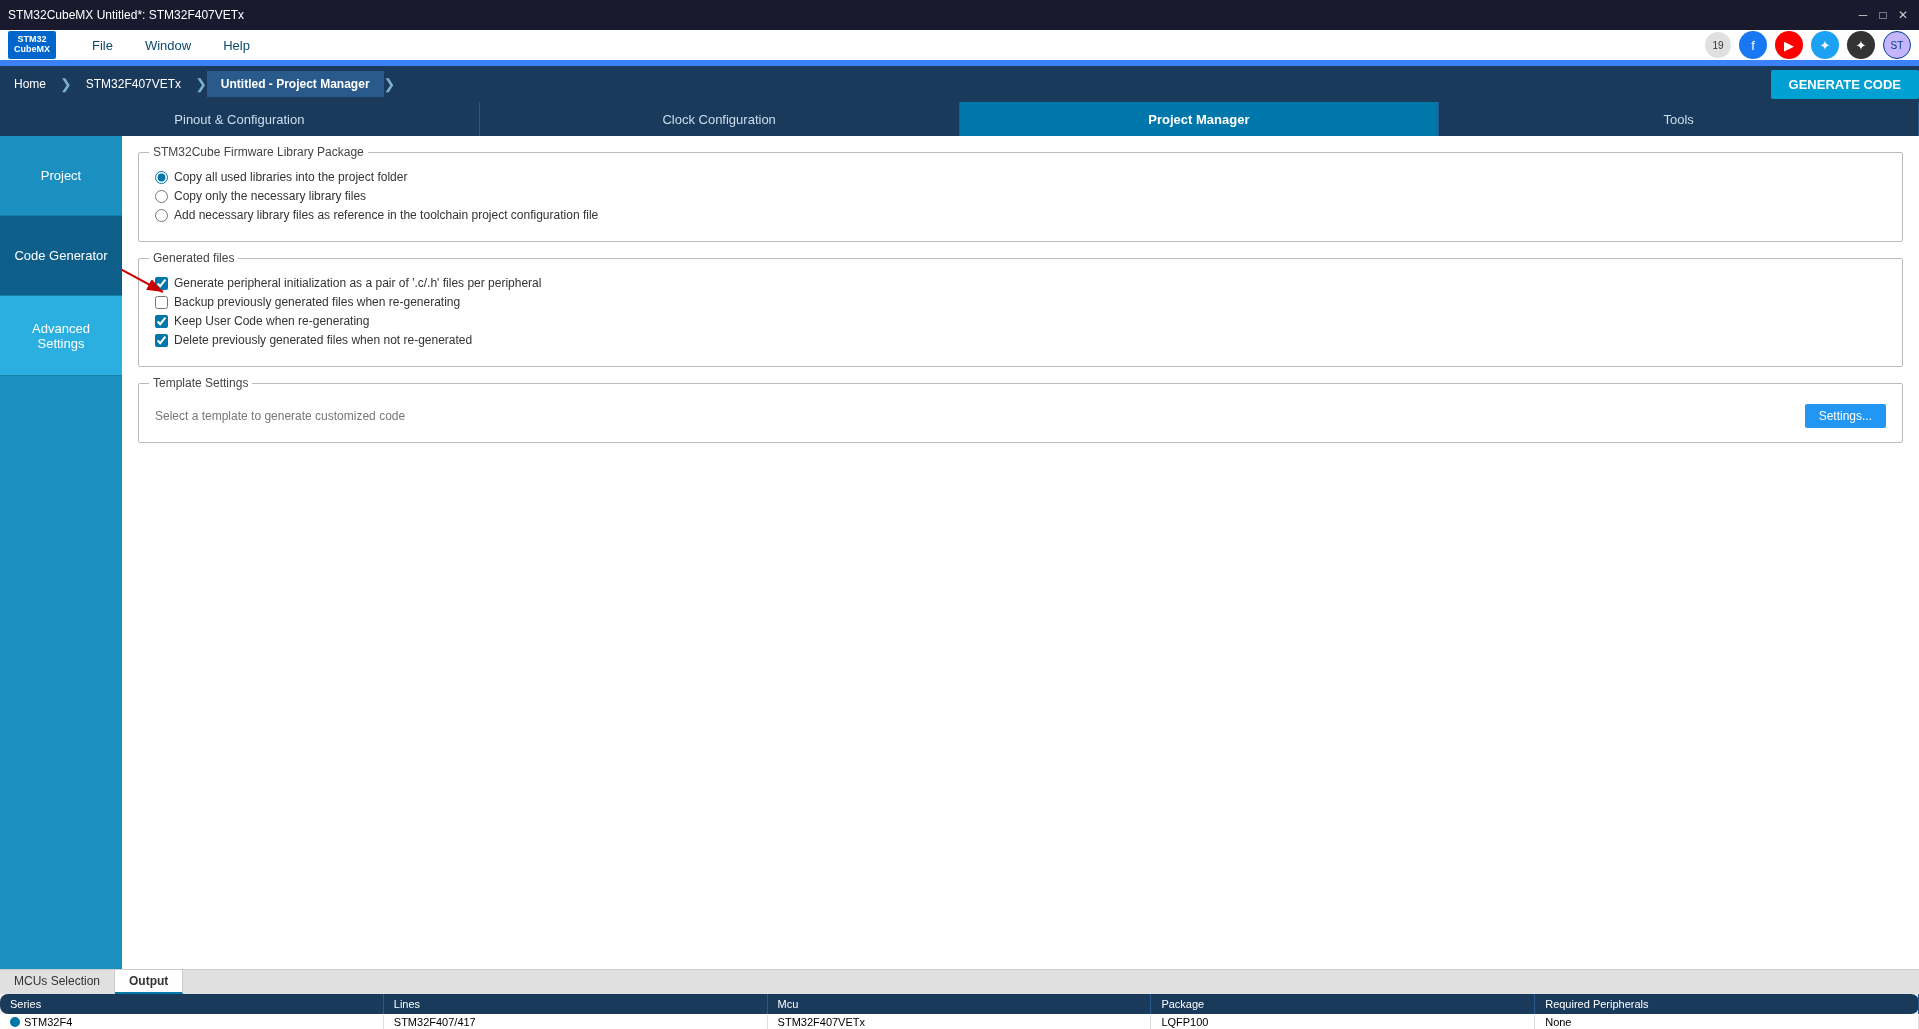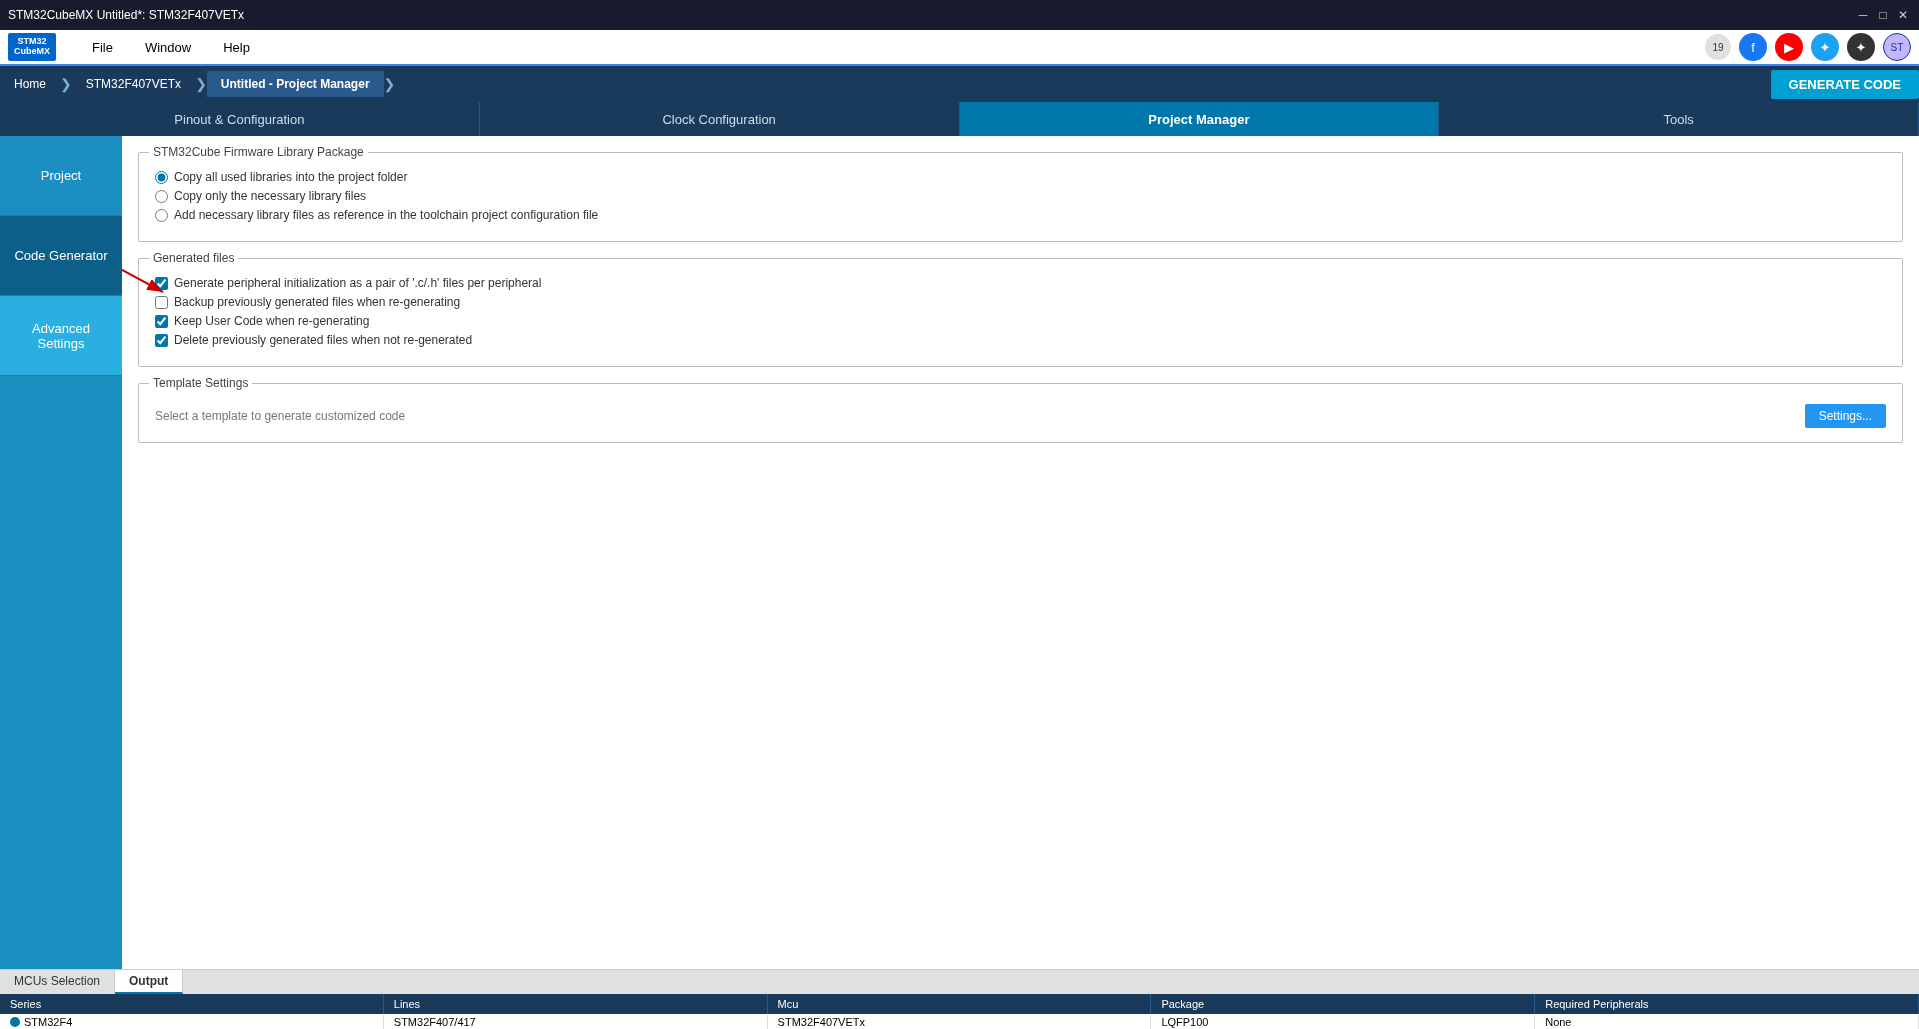--- a/index.html
+++ b/index.html
@@ -27,28 +27,28 @@
       font-size: 12px;
       display: flex; align-items: center; justify-content: center;
     }
 
     
     .menu-bar {
       background: #fff;
       height: 36px;
       display: flex;
       align-items: center;
-      border-bottom: 2px solid #3b82f6;
+      border-bottom: 6px solid #3b82f6;
       padding: 0 8px;
     }
     .logo-area { display: flex; align-items: center; gap: 4px; margin-right: 20px; }
     .logo-box { width: 48px; height: 28px; background: #0066cc; border-radius: 2px; display: flex; align-items: center; justify-content: center; }
     .logo-text { color: #fff; font-size: 9px; font-weight: bold; line-height: 1.1; text-align: center; }
     .menu-items { display: flex; gap: 0; }
-    .menu-item { padding: 6px 16px; cursor: pointer; font-size: 13px; color: #000000; }
+    .menu-item { padding: 6px 16px; cursor: pointer; font-size: 13px; color: #0c4a6e; }
     .menu-spacer { flex: 1; }
     .social-icons { display: flex; align-items: center; gap: 8px; }
     .social-icon { width: 28px; height: 28px; border-radius: 50%; display: flex; align-items: center; justify-content: center; font-size: 13px; cursor: pointer; }
     .social-fb { background: #1877f2; color: #fff; }
     .social-yt { background: #ff0000; color: #fff; }
     .social-tw { background: #1da1f2; color: #fff; }
     .social-net { background: #333; color: #fff; }
     .social-st { background: #c4b5fd; color: #003d99; border: 1px solid #003d99; font-weight: normal; font-size: 10px; }
     .version-badge { background: #e0e0e0; border-radius: 50%; width: 26px; height: 26px; display: flex; align-items: center; justify-content: center; font-size: 10px; color: #333; }
 
@@ -232,20 +232,21 @@
       background: #fff;
       border-bottom: 2px solid #0077aa;
       font-weight: bold;
     }
     .bottom-table-header {
       display: flex;
       background: #1a3a5c;
       color: #fff;
       font-size: 11px;
       height: 20px;
+      border-radius: 8px;
     }
     .bth-cell {
       flex: 1;
       padding: 2px 10px;
       border-right: 1px solid #2a5a8c;
       display: flex; align-items: center;
     }
     .bottom-table-row {
       display: flex;
       background: #fff;

